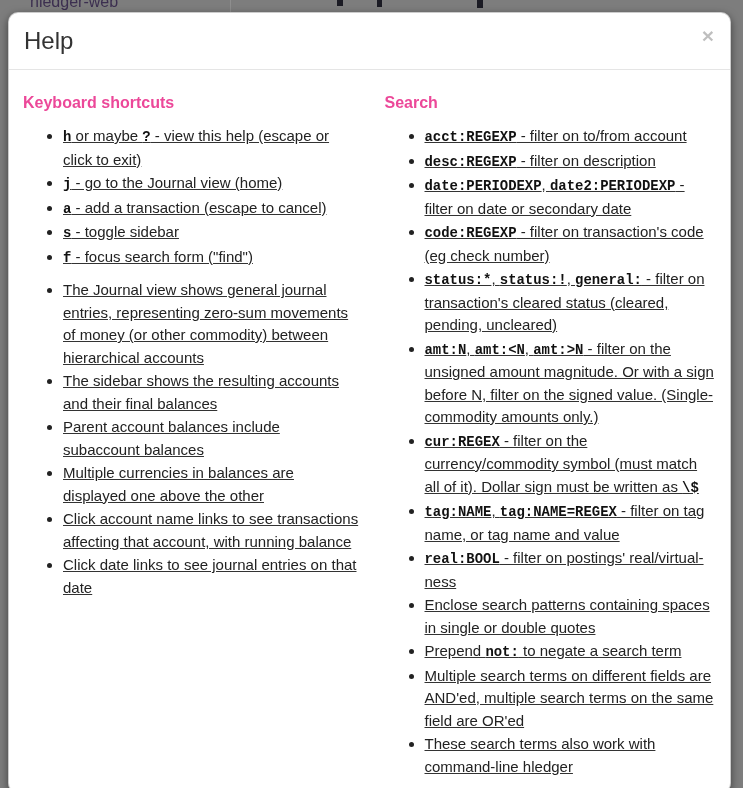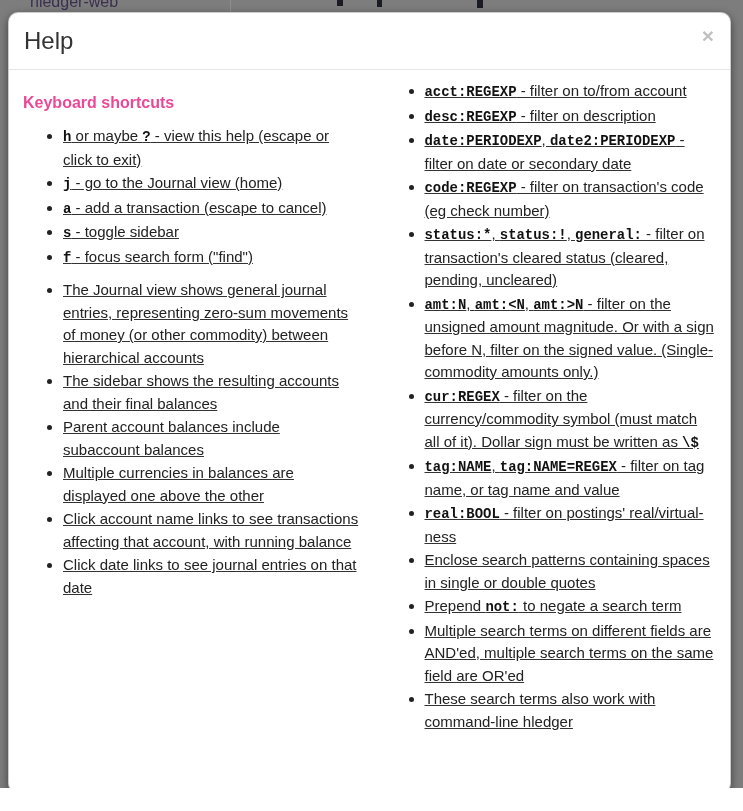--- a/index.html
+++ b/index.html
@@ -140,20 +140,21 @@
           <ul class="bullet-list">
             <li>The Journal view shows general journal entries, representing zero-sum movements of money (or other commodity) between hierarchical accounts</li>
             <li>The sidebar shows the resulting accounts and their final balances</li>
             <li>Parent account balances include subaccount balances</li>
             <li>Multiple currencies in balances are displayed one above the other</li>
             <li>Click account name links to see transactions affecting that account, with running balance</li>
             <li>Click date links to see journal entries on that date</li>
           </ul>
         </div>
       <div class="col col-right">
+          <h3 class="section-heading">Search</h3>
           <ul class="bullet-list">
             <li><code>acct:REGEXP</code> - filter on to/from account</li>
             <li><code>desc:REGEXP</code> - filter on description</li>
             <li><code>date:PERIODEXP</code>, <code>date2:PERIODEXP</code> - filter on date or secondary date</li>
             <li><code>code:REGEXP</code> - filter on transaction's code (eg check number)</li>
             <li><code>status:*</code>, <code>status:!</code>, <code>general:</code> - filter on transaction's cleared status (cleared, pending, uncleared)</li>
             <li><code>amt:N</code>, <code>amt:&lt;N</code>, <code>amt:&gt;N</code> - filter on the unsigned amount magnitude. Or with a sign before N, filter on the signed value. (Single-commodity amounts only.)</li>
             <li><code>cur:REGEX</code> - filter on the currency/commodity symbol (must match all of it). Dollar sign must be written as <code>\$</code></li>
             <li><code>tag:NAME</code>, <code>tag:NAME=REGEX</code> - filter on tag name, or tag name and value</li>
             <li><code>real:BOOL</code> - filter on postings' real/virtual-ness</li>

